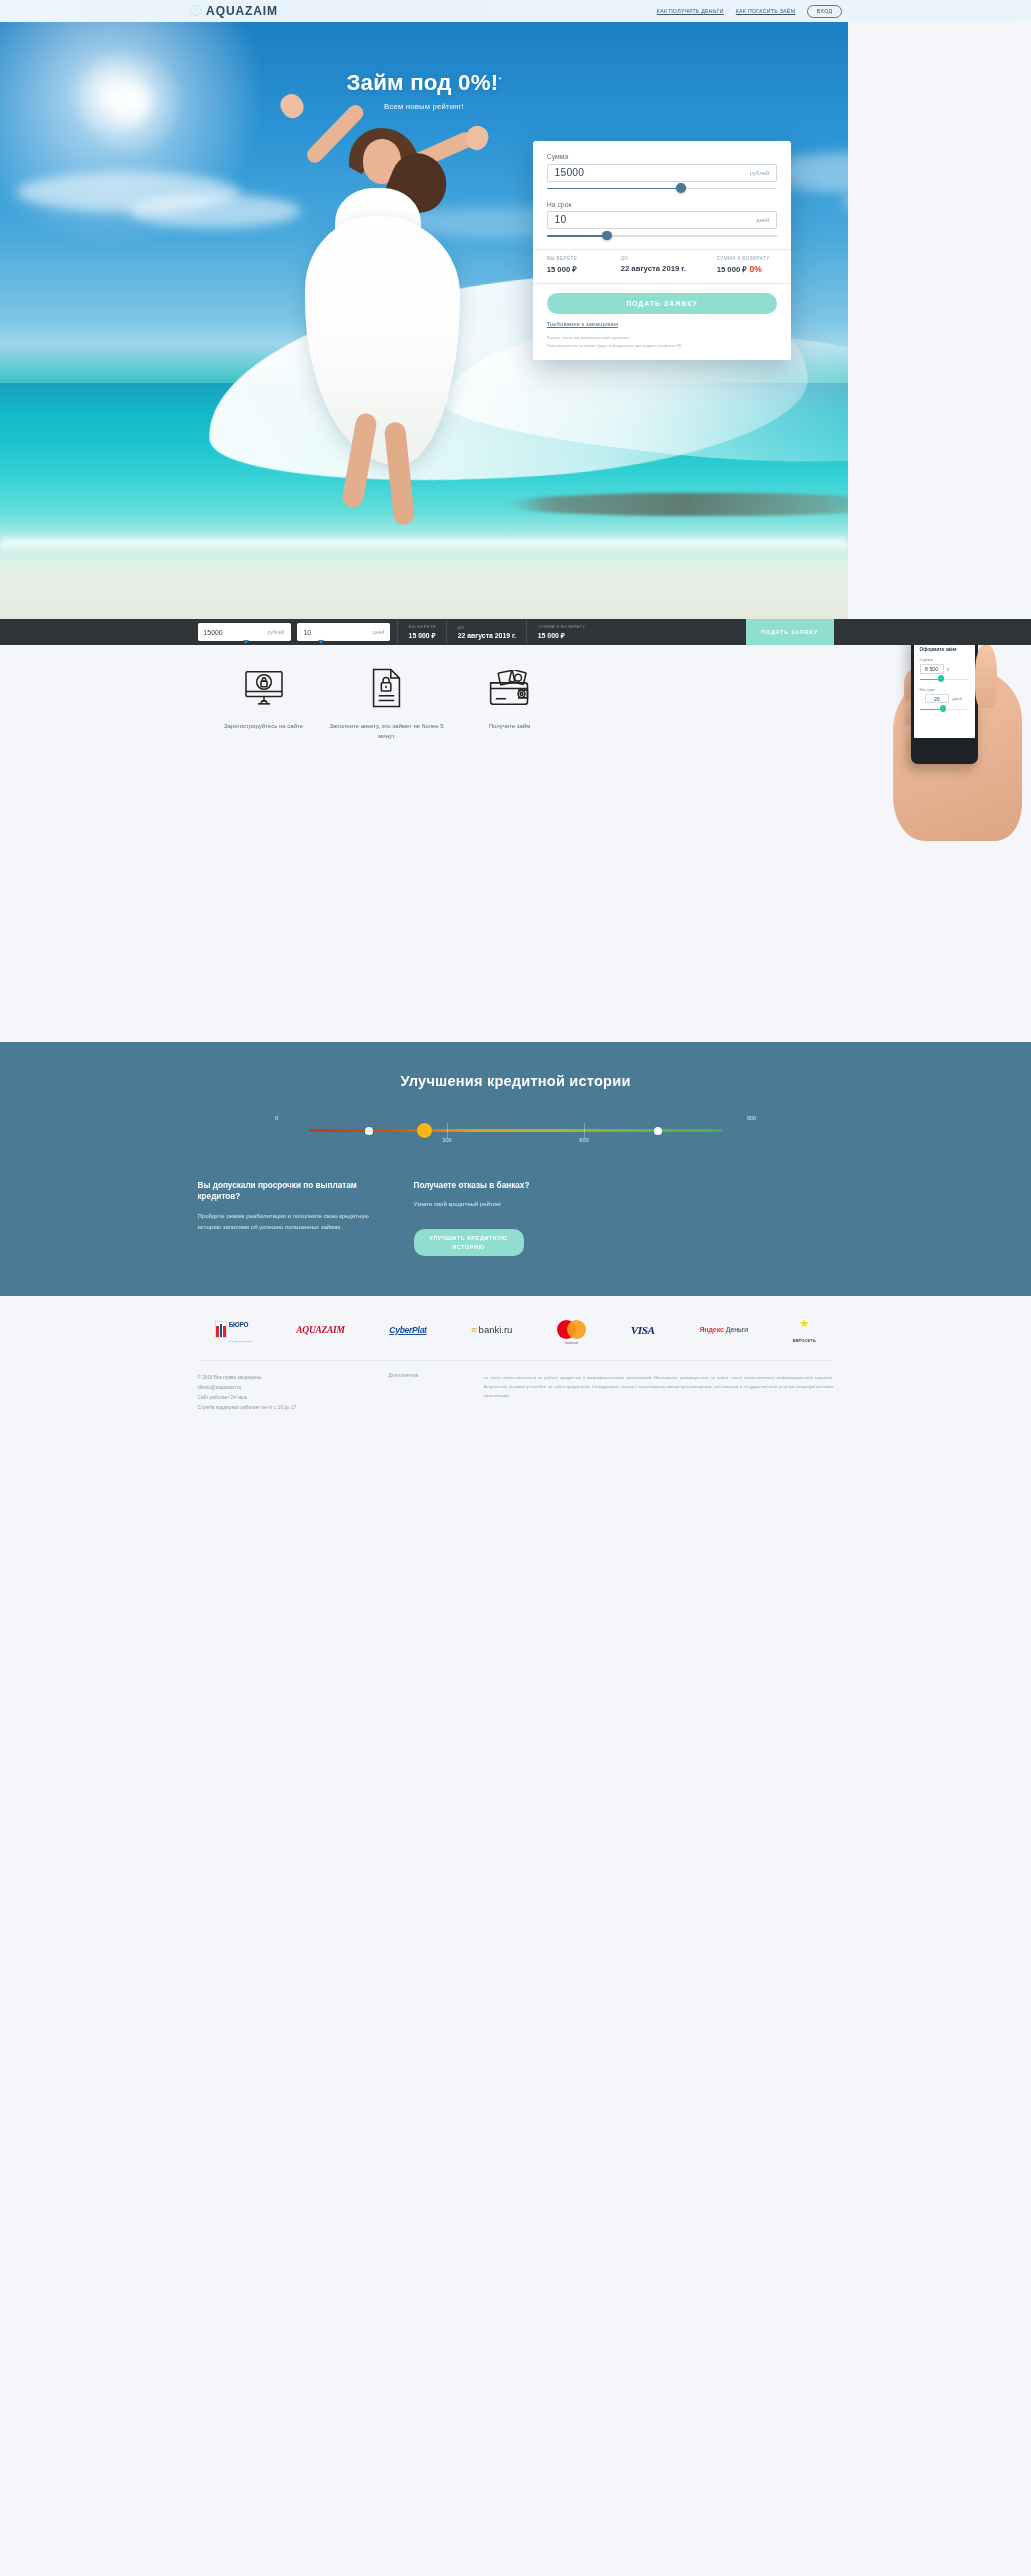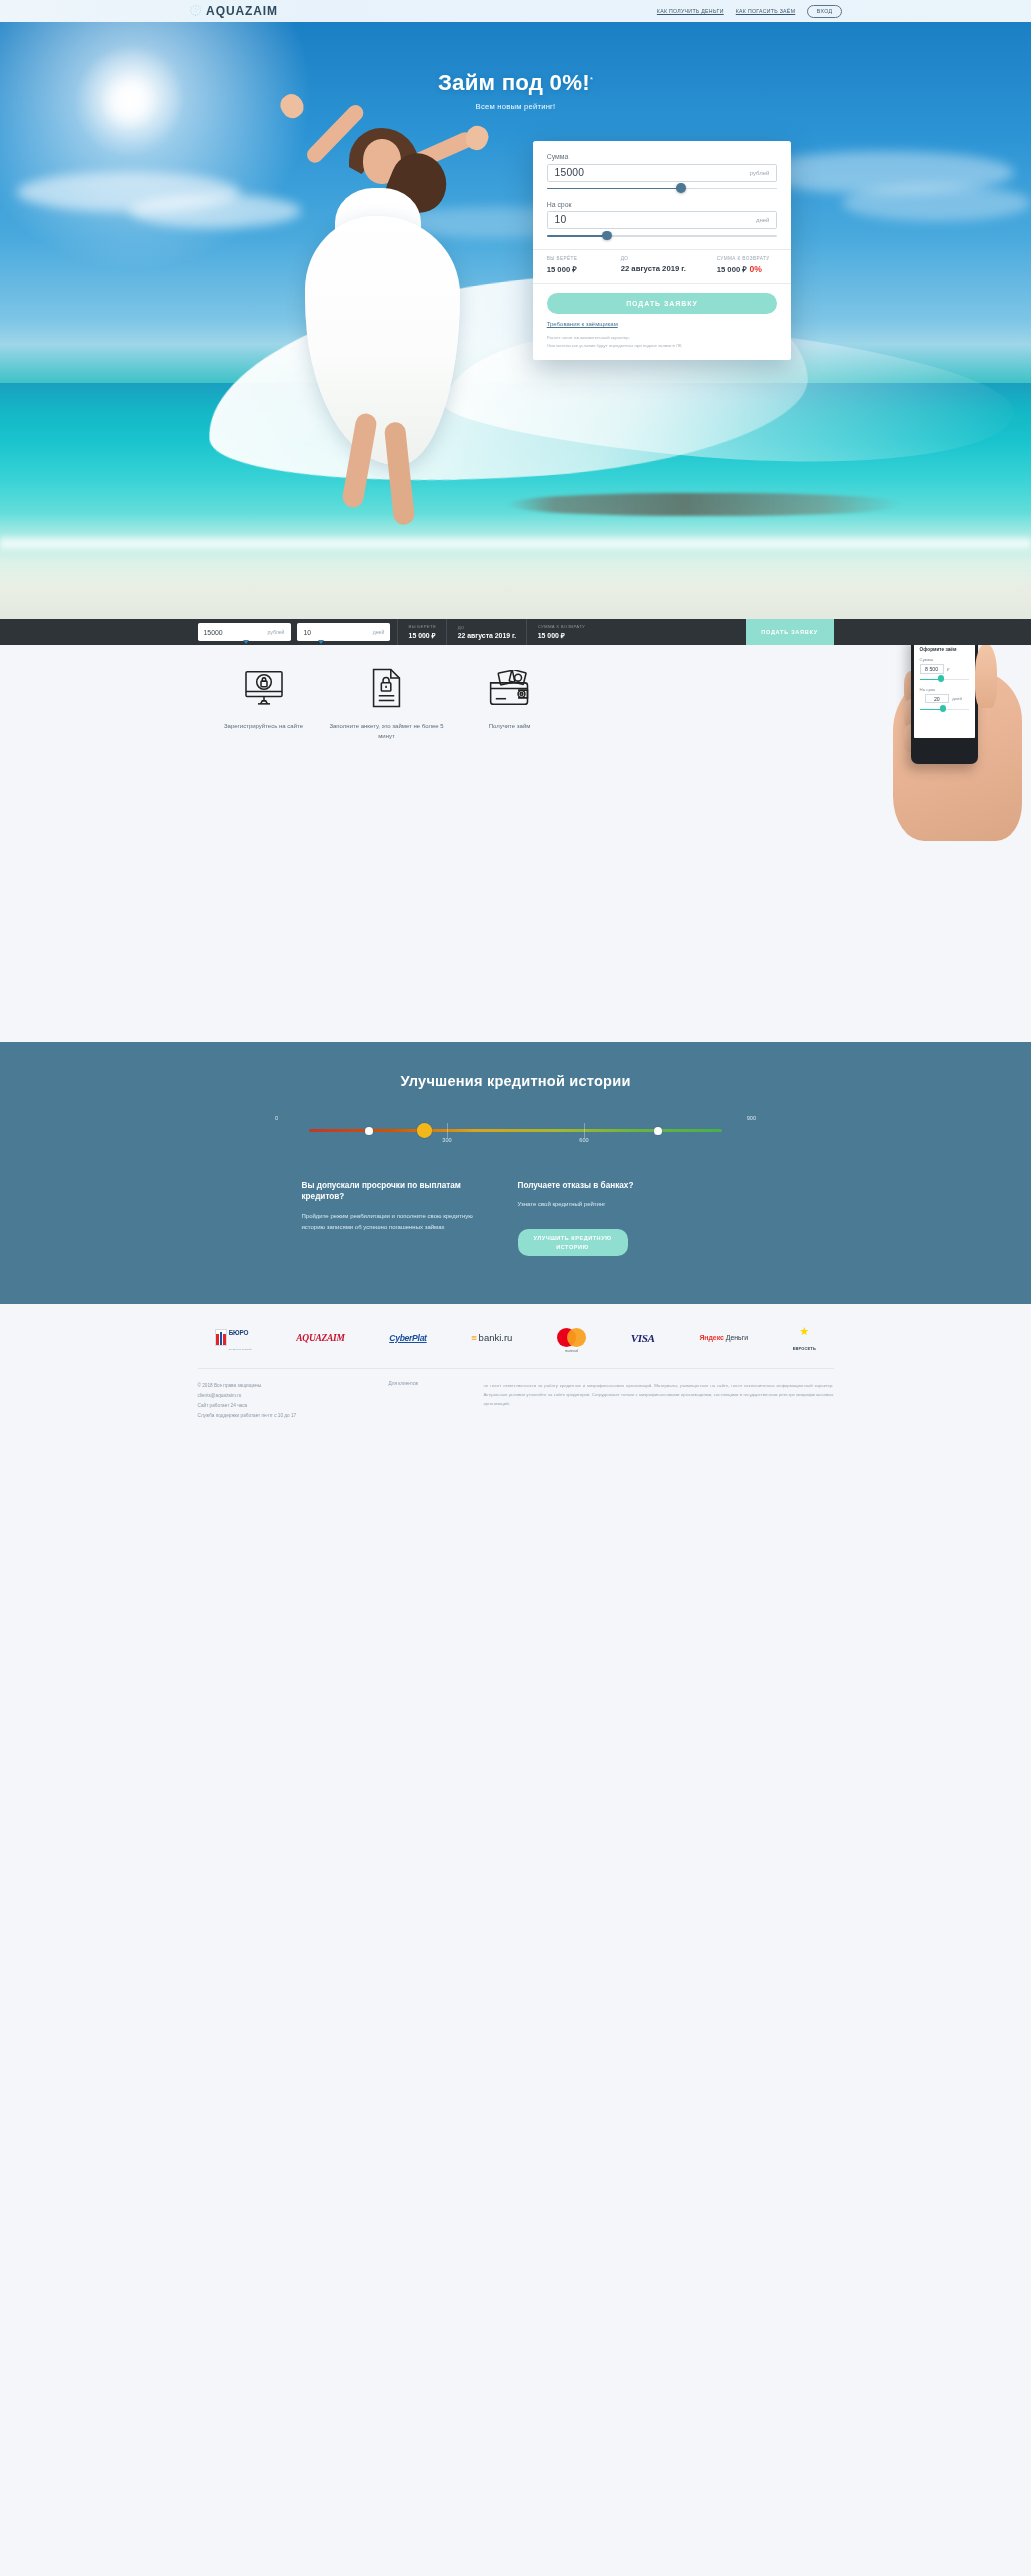--- a/index.html
+++ b/index.html
@@ -42,21 +42,21 @@
   }
   .login-btn {
     border: 0.9px solid #5c7488; border-radius: 8.6px;
     padding: 2.6px 8.6px; font-size: 5.2px; letter-spacing: 0.4px;
     color: #3e566b; text-transform: uppercase; background: transparent;
     cursor: pointer; font-family: inherit;
   }
 
   
   .hero {
-    position: relative; height: 597px; width: 1031px;
+    position: relative; height: 597px; width: 848px;
     overflow: hidden;
   }
   .hero-sky {
     position: absolute; inset: 0;
     background:
       radial-gradient(circle at 13% 12%, rgba(255,255,255,.95) 0%, rgba(255,255,255,.55) 5%, rgba(255,255,255,0) 17%),
       linear-gradient(180deg,#1b7fc4 0%, #2b93d4 18%, #49a9dd 36%, #7ec5e6 50%, #9ed6e9 54%, #44c4c9 60%, #22b6c1 66%, #15a4b8 72%, #17a8bd 78%, #1eb3c4 84%, #2fc0cc 90%, #3fcad4 100%);
   }
   .hero-sun {
     position: absolute; left: 73px; top: 24px; width: 112px; height: 112px;
@@ -289,21 +289,21 @@
   .scale-tick-label {
     position: absolute; top: 22.3px; font-size: 5.6px; color: #d6e6ef; transform: translateX(-50%);
   }
   .scale-dot {
     position: absolute; top: 12px; width: 7.7px; height: 7.7px; border-radius: 50%;
     background: #fff; box-shadow: 0 0 0 0.9px rgba(0,0,0,.06);
   }
   .scale-dot.big {
     top: 8.6px; width: 14.6px; height: 14.6px; background: #f4b719;
   }
-  .credit-cols { width: 636px; margin: 8px auto; display: flex; gap: 4px; justify-content: center; }
+  .credit-cols { width: 636px; margin: 0 auto; display: flex; gap: 4px; }
   .credit-col { width: 212px; padding-right: 22.3px; }
   .cc-title { font-size: 8.2px; font-weight: bold; margin-bottom: 7.7px; line-height: 1.4; color: #ffffff; }
   .cc-text { font-size: 6px; line-height: 1.85; color: #dbe9f1; }
   .btn-credit {
     margin-top: 19px; background: #8fdecf; border: 0; border-radius: 10.3px;
     color: #fff; font-size: 5.6px; font-weight: bold; letter-spacing: 0.5px;
     text-transform: uppercase; padding: 5.2px 13.7px; line-height: 1.5; cursor: pointer;
     font-family: inherit; text-align: center; width: 110px;
   }
 

